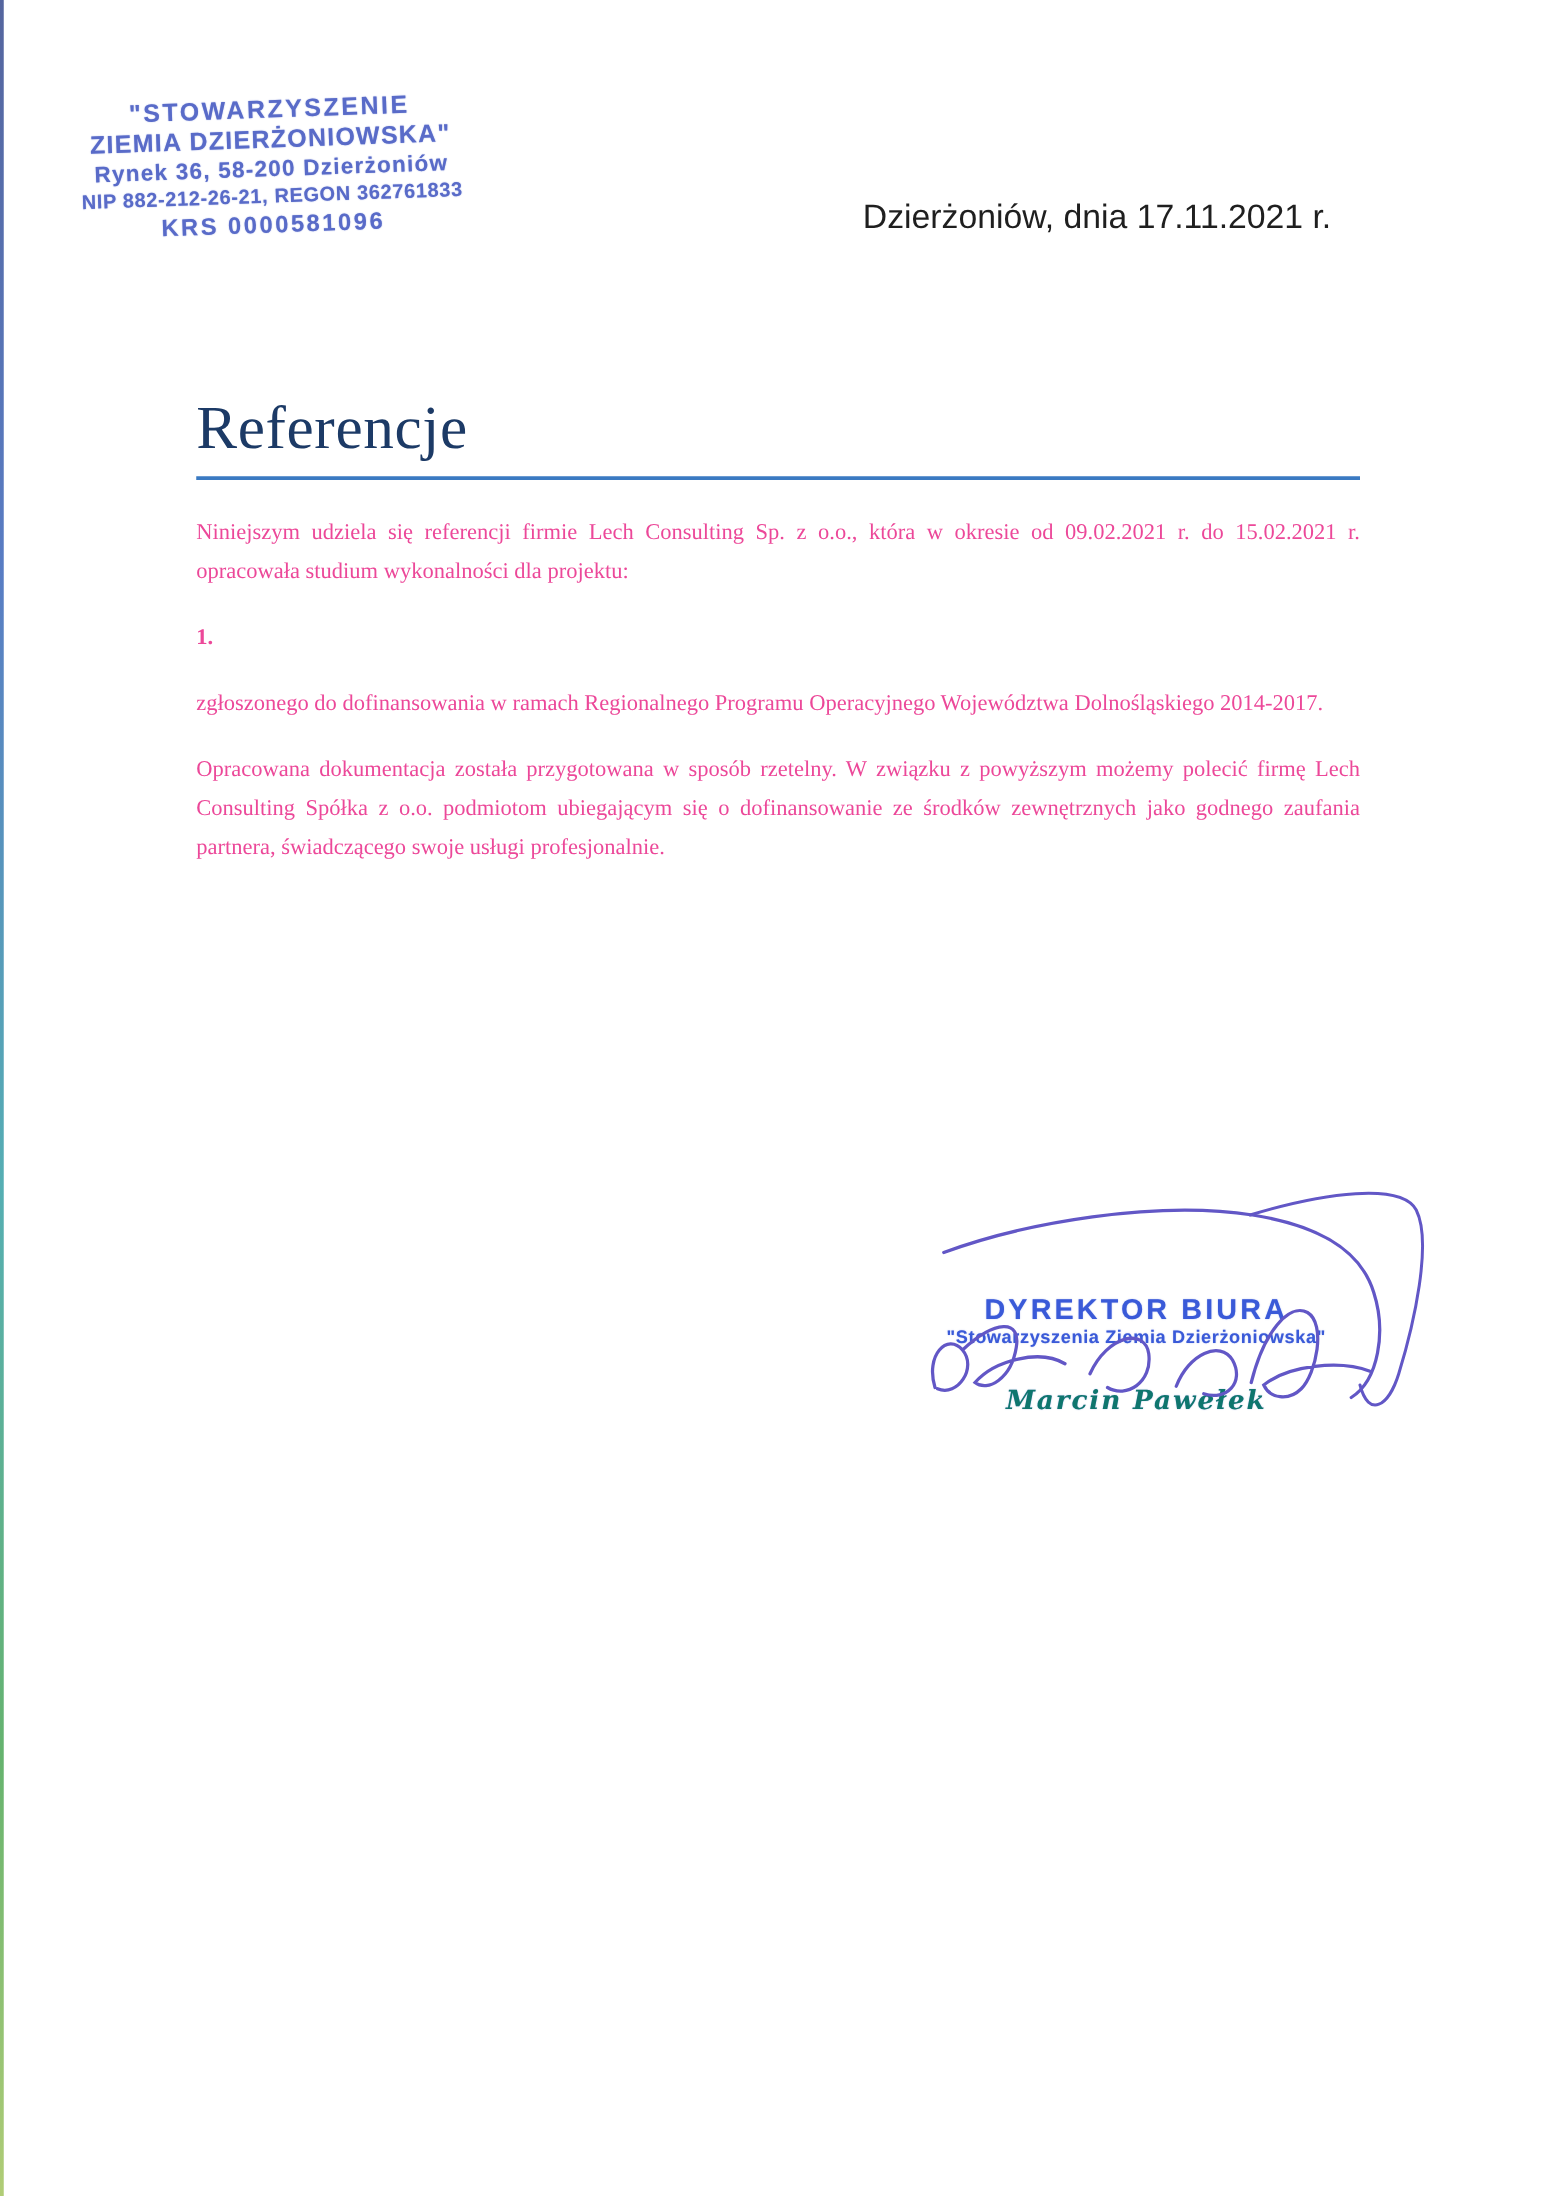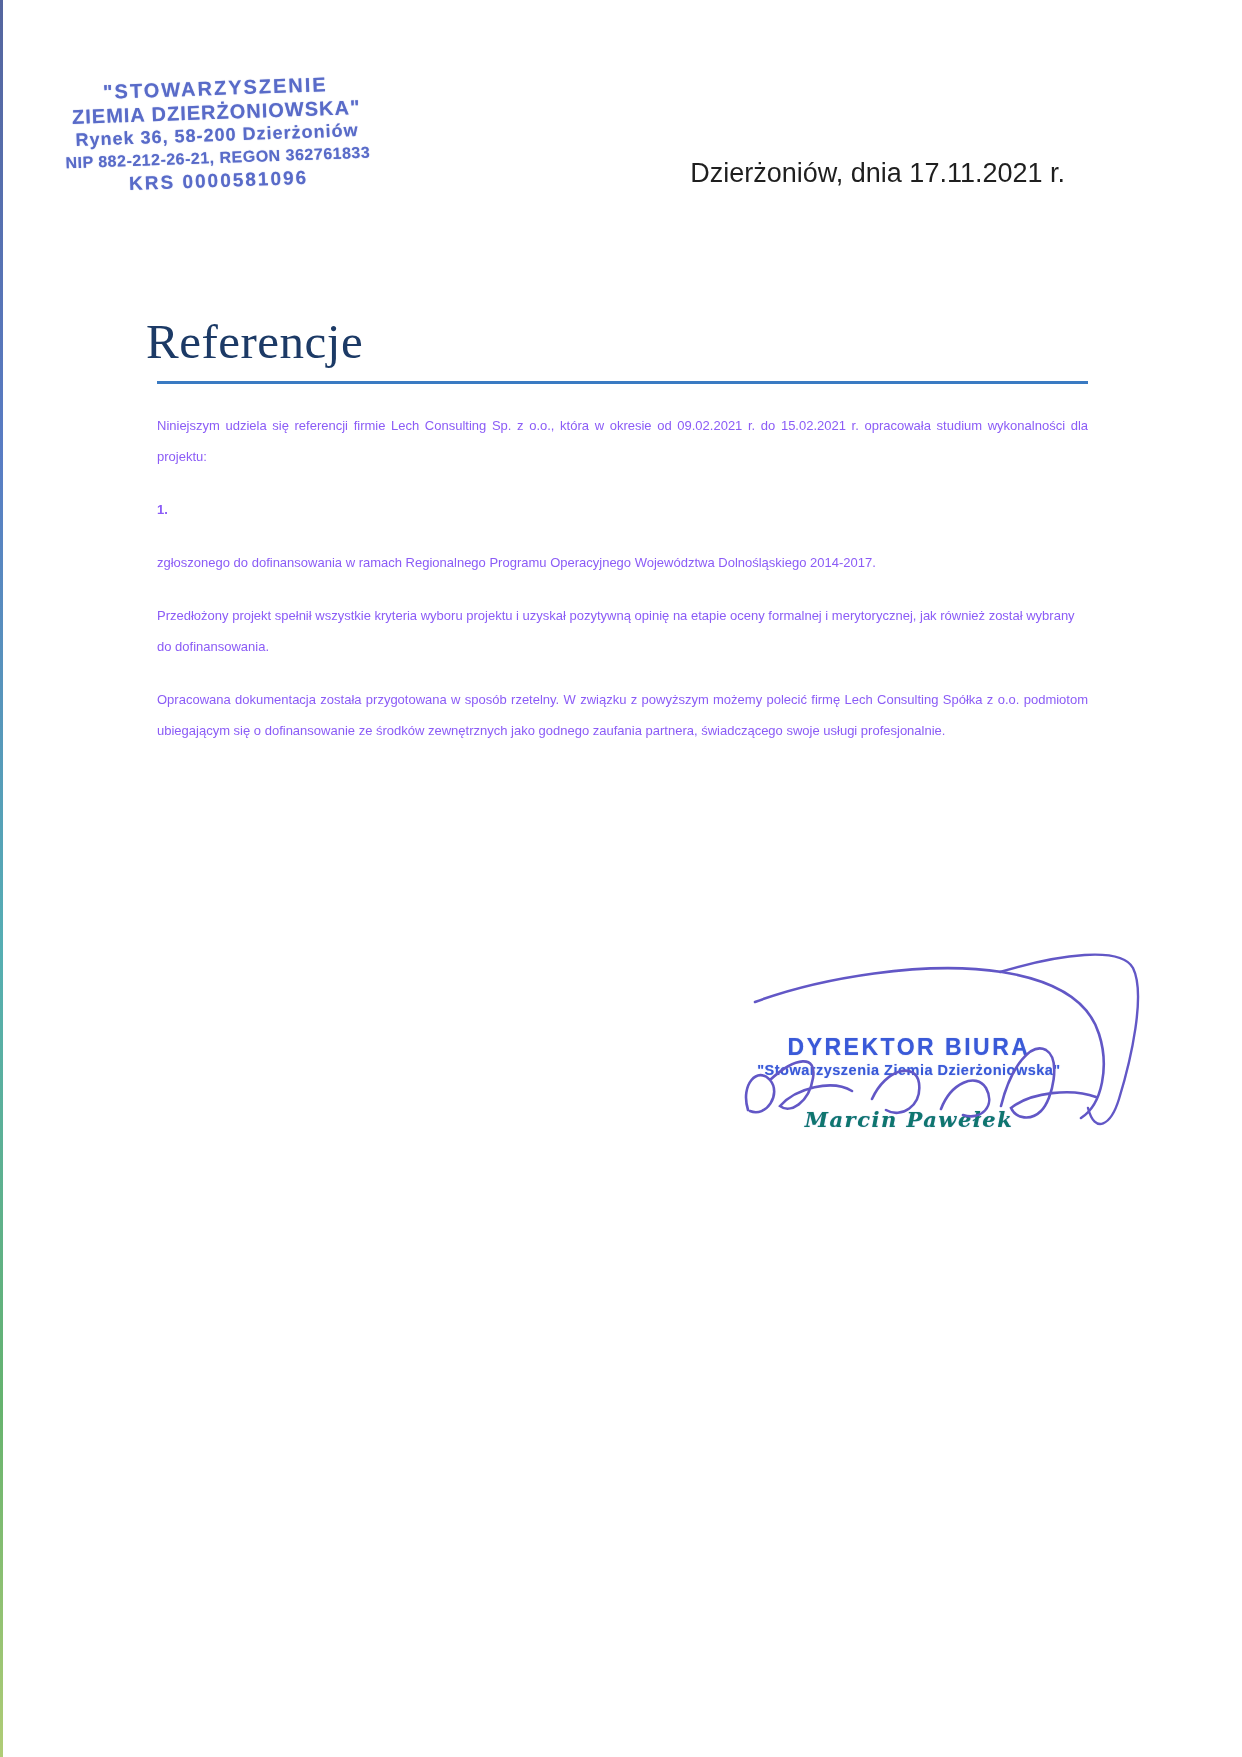--- a/index.html
+++ b/index.html
@@ -33,33 +33,33 @@
   .stamp-top .l3{font-size:18px;letter-spacing:1px;line-height:23px;}
   .stamp-top .l4{font-size:16px;letter-spacing:.5px;line-height:22px;}
   .stamp-top .l5{font-size:19px;letter-spacing:2px;line-height:23px;}
 
   .date-line{
     position:absolute;top:158px;right:177px;
     font-size:27px;color:#1f1f1f;
   }
 
   .doc-title{
-    position:absolute;left:146px;top:316px;
+    position:absolute;left:157px;top:316px;
     font-family:"Liberation Serif",serif;
     font-size:49px;line-height:52px;
     color:#1c3a66;letter-spacing:.5px;
   }
   .title-rule{
     position:absolute;left:157px;top:381px;
     width:931px;height:3px;background:#3a7ac2;
   }
 
   .body-text{
     position:absolute;left:157px;top:410px;width:931px;
-    font-size:13px;line-height:31px;color:#8b5cf6;
+    font-size:18px;line-height:31px;color:#ec4899;font-family:Liberation Serif, serif;
   }
   .body-text p{margin:0 0 22px 0;}
   .justify{text-align:justify;}
   .list-item{display:flex;margin:0 0 22px 0;}
   .list-item .num{flex:none;width:44px;font-weight:bold;}
   .list-item .item-body{flex:1;}
   .item-title{font-weight:bold;text-align:justify;}
 
   
   .sig-block{position:absolute;left:700px;top:938px;width:470px;height:230px;}
@@ -105,21 +105,20 @@
   <div class="body-text">
     <p class="justify">Niniejszym udziela się referencji firmie Lech Consulting Sp. z o.o., która w okresie od 09.02.2021 r. do 15.02.2021 r. opracowała studium wykonalności dla  projektu:</p>
 
     <div class="list-item">
       <div class="num">1.</div>
       <div class="item-body">
       </div>
     </div>
 
     <p class="justify">zgłoszonego do dofinansowania w ramach Regionalnego Programu Operacyjnego Województwa Dolnośląskiego 2014-2017.</p>
-    <p>Przedłożony projekt spełnił wszystkie kryteria wyboru projektu i uzyskał pozytywną opinię na etapie oceny formalnej i merytorycznej, jak również został wybrany do dofinansowania.</p>
     <p class="justify">Opracowana dokumentacja została przygotowana w sposób rzetelny. W związku z powyższym możemy polecić firmę Lech Consulting Spółka z o.o. podmiotom ubiegającym się o dofinansowanie ze środków zewnętrznych jako godnego zaufania partnera, świadczącego swoje usługi profesjonalnie.</p>
   </div>
 
   <div class="sig-block">
     <div class="sig-texts">
       <div class="sig-role">DYREKTOR BIURA</div>
       <div class="sig-org">"Stowarzyszenia Ziemia Dzierżoniowska"</div>
       <div class="sig-name">Marcin Pawełek</div>
     </div>
     <svg class="sig-ink" width="470" height="230" viewBox="0 0 470 230" fill="none">

